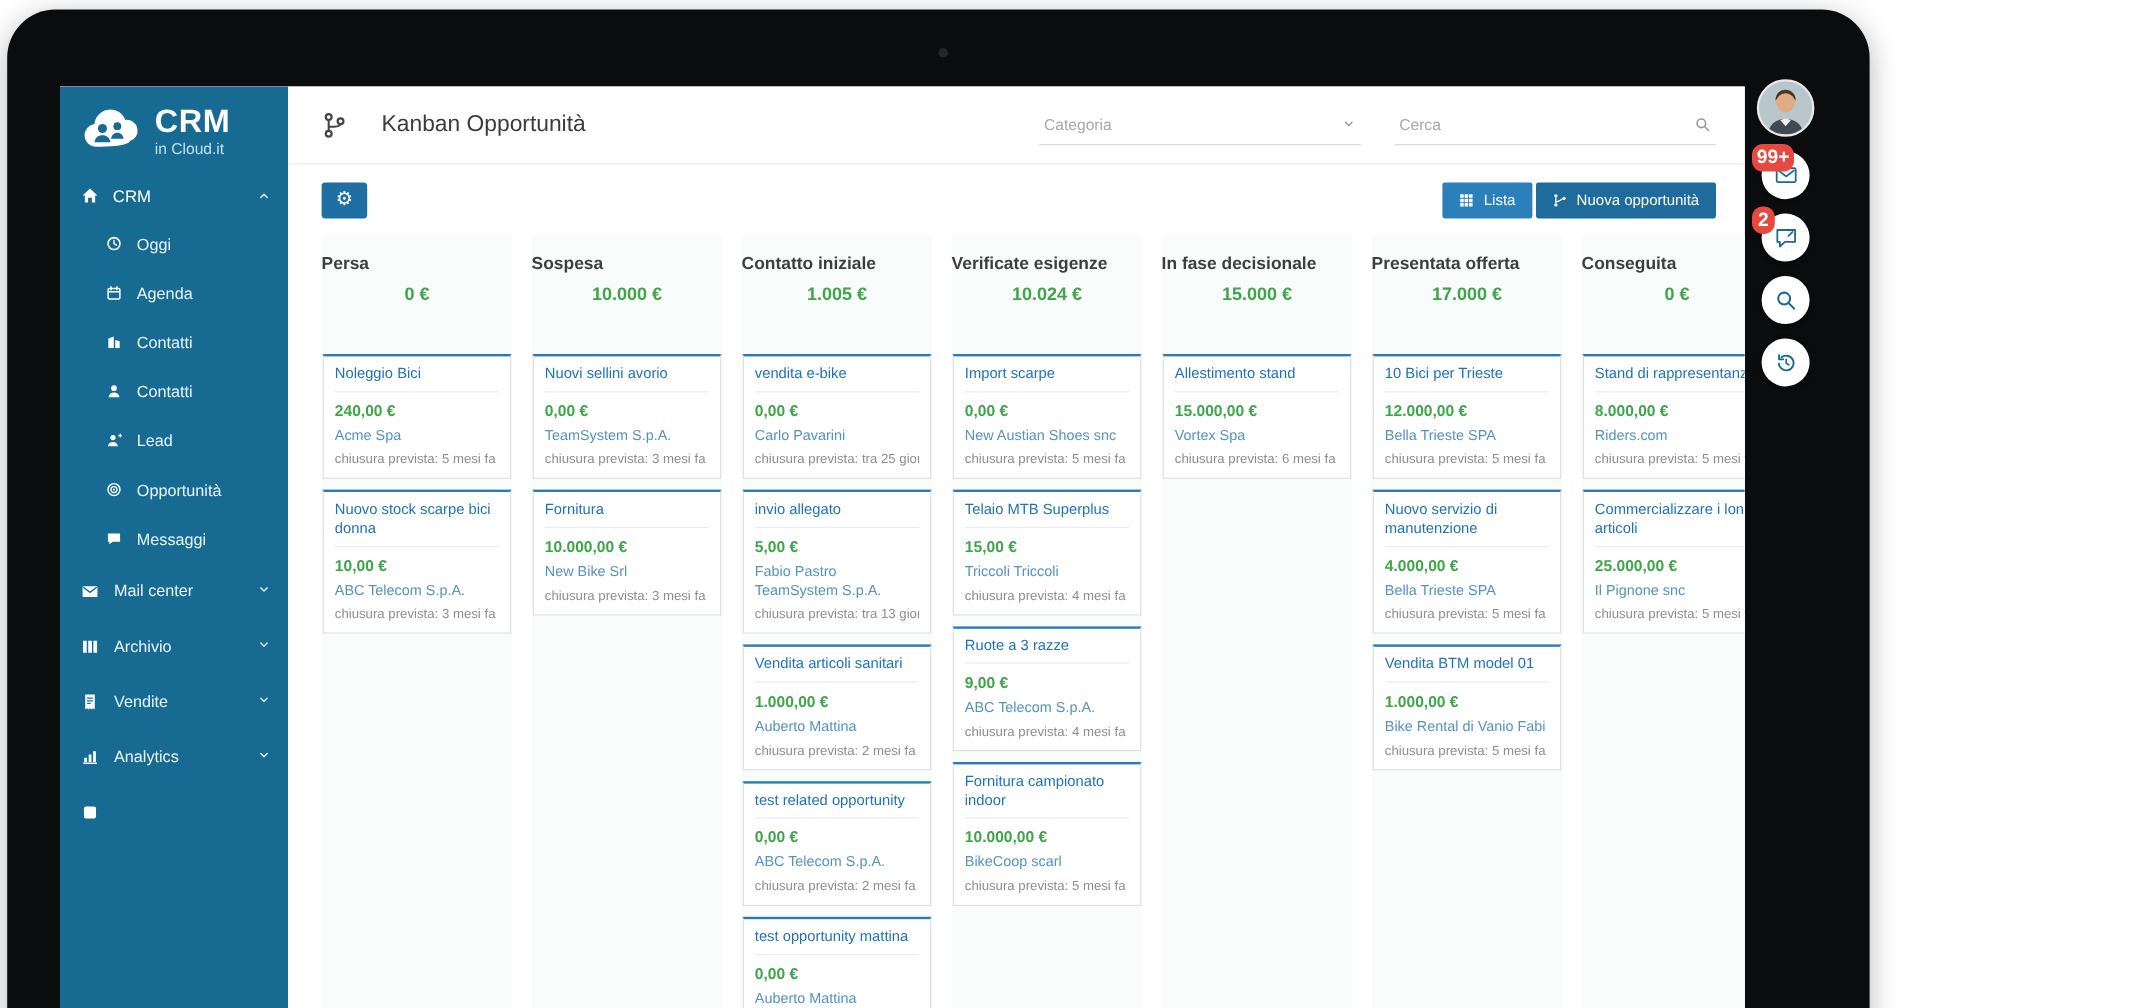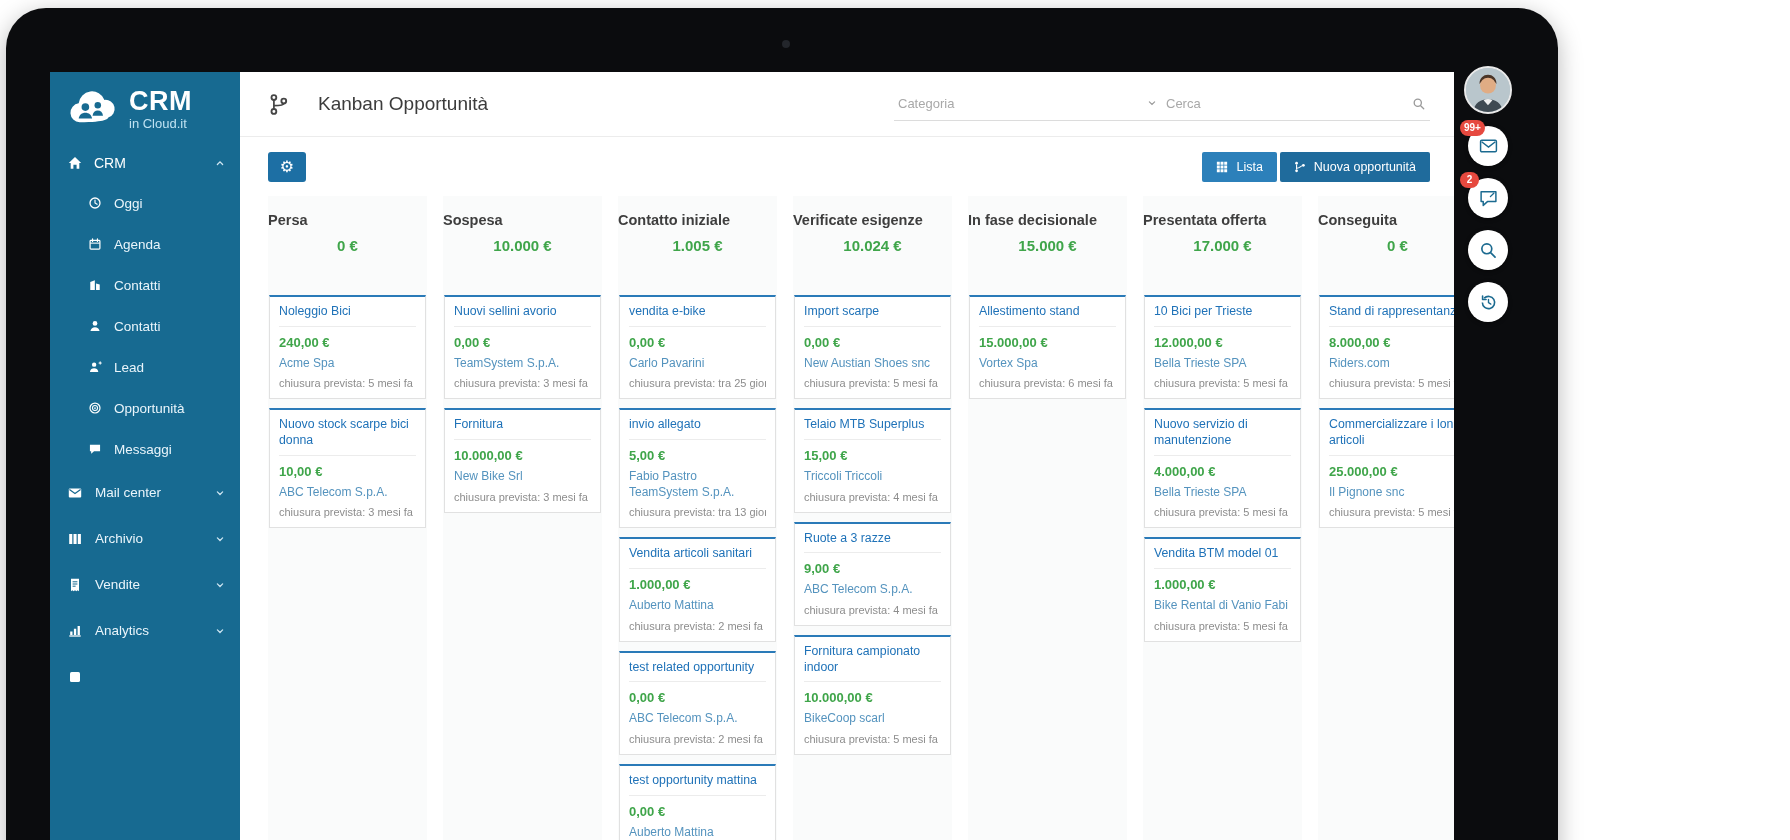--- a/index.html
+++ b/index.html
@@ -17,33 +17,33 @@
   
   .sidebar{width:190px;flex-shrink:0;background:#176a91;color:#e9f4fa;display:flex;flex-direction:column;overflow:hidden;}
   .logo{display:flex;align-items:center;gap:9px;padding:15px 10px 12px 16px;cursor:pointer;}
   .logo-mark svg{width:54px;height:42px;display:block;}
   .logo-text{display:flex;flex-direction:column;line-height:1.05;}
   .logo-title{font-size:27px;font-weight:bold;color:#fff;letter-spacing:.5px;}
   .logo-subtitle{font-size:13px;color:#bfe2f2;margin-top:2px;}
   .nav{flex:1;display:flex;flex-direction:column;}
   .nav-section{display:flex;align-items:center;gap:11px;padding:12px 14px 12px 17px;font-size:14px;color:#fff;cursor:pointer;}
   .nav-section .chev,.nav-item .chev{margin-left:auto;}
-  .nav-item{display:flex;align-items:center;gap:12px;padding:13px 14px 13px 38px;font-size:13.5px;color:#eaf5fb;cursor:pointer;}
+  .nav-item{display:flex;align-items:flex-start;gap:12px;padding:13px 14px 13px 38px;font-size:13.5px;color:#eaf5fb;cursor:pointer;}
   .nav-item.top-level{padding-left:17px;padding-top:15px;padding-bottom:15px;}
   .icon-16 svg{width:16px;height:16px;display:block;}
   .icon-14 svg{width:14px;height:14px;display:block;}
   .icon-12 svg{width:12px;height:12px;display:block;}
 
   
   .main{flex:1;display:flex;flex-direction:column;min-width:0;background:#fff;}
   .topbar{height:64px;flex-shrink:0;display:flex;align-items:center;padding:0 24px 0 28px;border-bottom:1px solid #ececec;}
   .title-group{display:flex;align-items:center;gap:13px;}
   .title-group svg{width:21px;height:23px;display:block;}
   .page-title{font-size:19px;font-weight:500;color:#3c3c3c;margin:16px;}
-  .filters{margin-left:auto;display:flex;}
+  .filters{margin-left:auto;display:flex;gap:28px;}
   .field{position:relative;width:268px;height:32px;border-bottom:1px solid #dcdcdc;display:flex;align-items:center;}
   .field input{border:none;outline:none;background:transparent;width:100%;font-size:13px;color:#555;padding:0 24px 0 4px;font-family:"Liberation Sans",sans-serif;}
   .field input::placeholder{color:#a8a8a8;}
   .field .trail{position:absolute;right:4px;top:9px;color:#9a9a9a;}
 
   .actionbar{display:flex;align-items:center;padding:15px 24px 10px 28px;flex-shrink:0;}
   .gear-btn{width:38px;height:30px;background:#1d6fa4;border:none;border-radius:3px;color:#fff;font-size:16px;
             display:flex;align-items:center;justify-content:center;cursor:pointer;line-height:1;}
   .right-actions{margin-left:auto;display:flex;gap:3px;}
   .btn{height:30px;border:none;color:#fff;font-size:12.5px;display:flex;align-items:center;gap:8px;padding:0 14px;cursor:pointer;border-radius:2px;font-family:"Liberation Sans",sans-serif;}
@@ -63,21 +63,21 @@
   .card-company{color:#5493be;font-size:12px;margin-top:6px;line-height:1.3;}
   .card-closing{color:#8d8d8d;font-size:11px;margin-top:6px;white-space:nowrap;overflow:hidden;}
 
   
   .rail{position:absolute;left:1448px;top:58px;width:68px;display:flex;flex-direction:column;align-items:center;gap:12px;}
   .avatar{width:44px;height:44px;border-radius:50%;border:2px solid #e9e9e9;overflow:hidden;cursor:pointer;background:#b9c6cc;flex-shrink:0;}
   .avatar svg{width:44px;height:44px;display:block;}
   .rail-btn{width:40px;height:40px;border-radius:50%;background:#fff;border:none;display:flex;align-items:center;justify-content:center;
             position:relative;cursor:pointer;box-shadow:0 1px 4px rgba(0,0,0,.45);color:#1b6a90;}
   .rail-btn svg{display:block;}
-  .badge{position:absolute;top:-6px;left:-8px;background:#e6493f;color:#fff;font-size:10px;font-weight:bold;
+  .badge{position:absolute;top:-6px;left:-8px;background:#e6493f;color:#fff;font-size:16px;font-weight:bold;
          border-radius:9px;padding:2px 4px;min-width:11px;text-align:center;line-height:1.2;}
 </style>
 </head>
 <body>
 
 <div class="stage">
   <div class="device">
     <div class="camera-dot"></div>
 
     <div class="screen">

